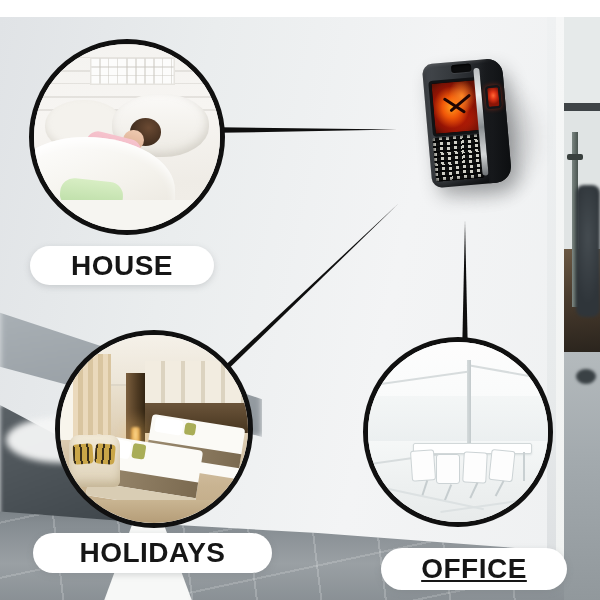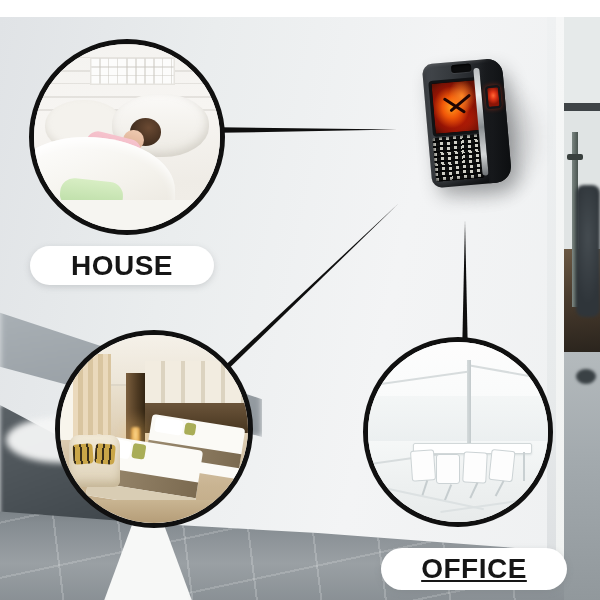--- a/index.html
+++ b/index.html
@@ -290,15 +290,16 @@
       <div class="of-chair" id="of-chair1"></div>
       <div class="of-chair" id="of-chair2"></div>
       <div class="of-chair" id="of-chair3"></div>
       <div class="of-chair" id="of-chair4"></div>
       <div class="of-floorline" id="of-fl1"></div>
       <div class="of-floorline" id="of-fl2"></div>
     </div>
   </div>
 
   <div class="label-pill" id="pill-house">HOUSE</div>
+  <div class="label-pill" id="pill-holidays">HOLIDAYS</div>
   <div class="label-pill" id="pill-office">OFFICE</div>
 
 </div>
 
 </body></html>

